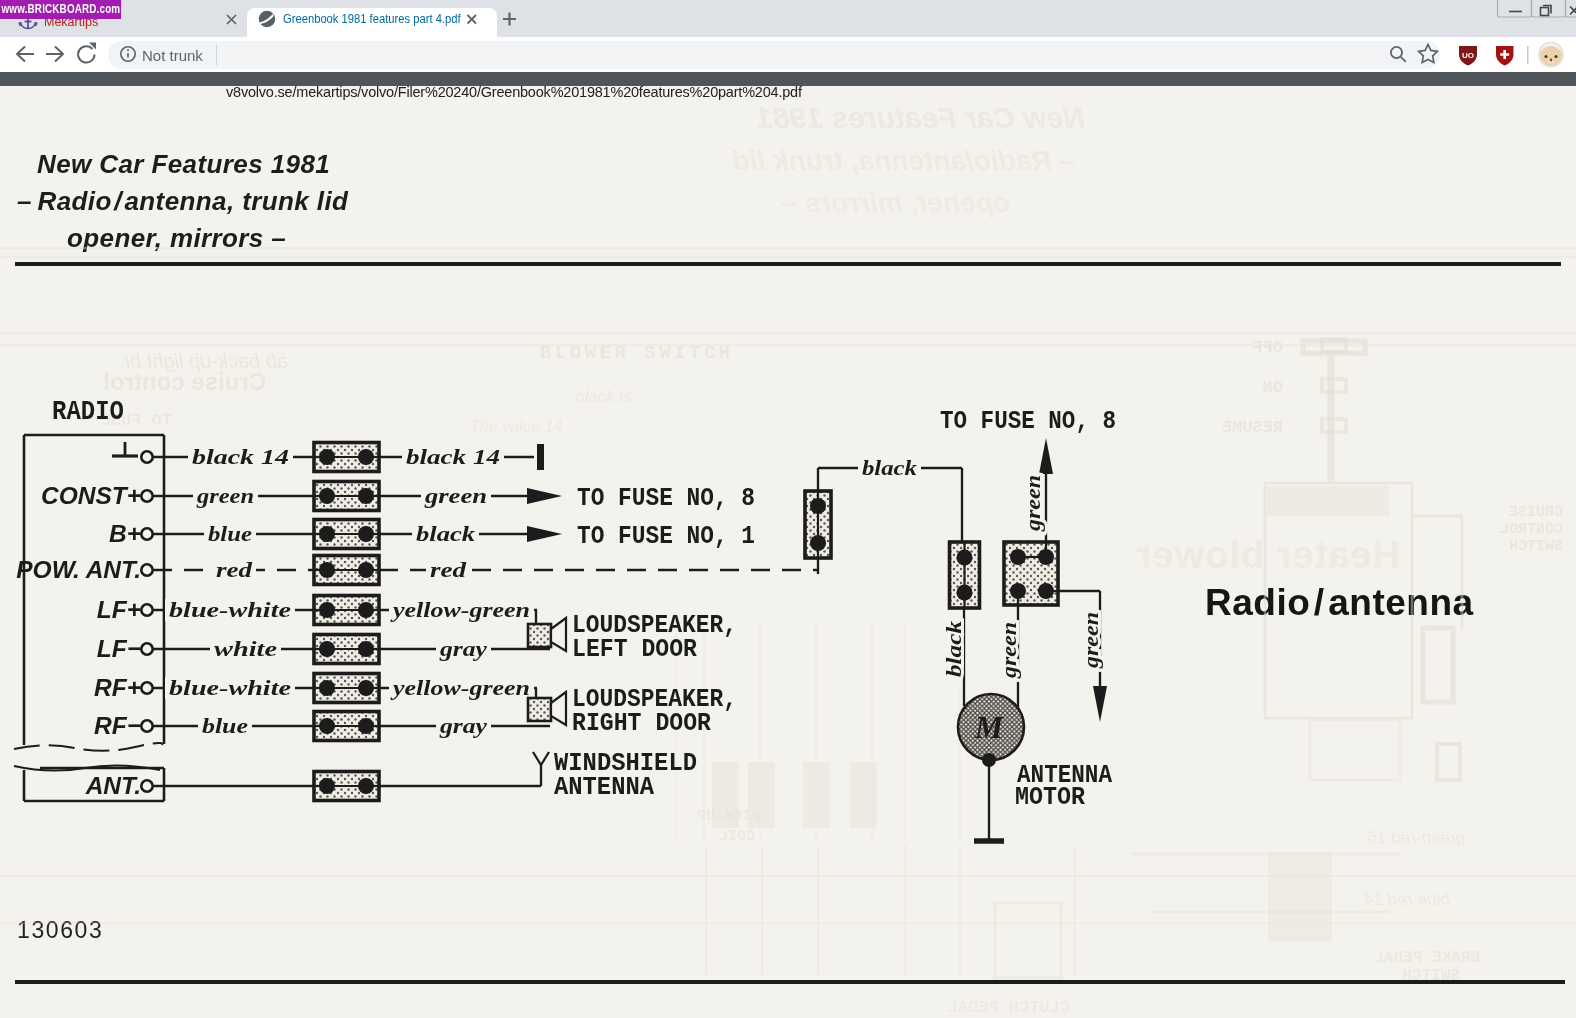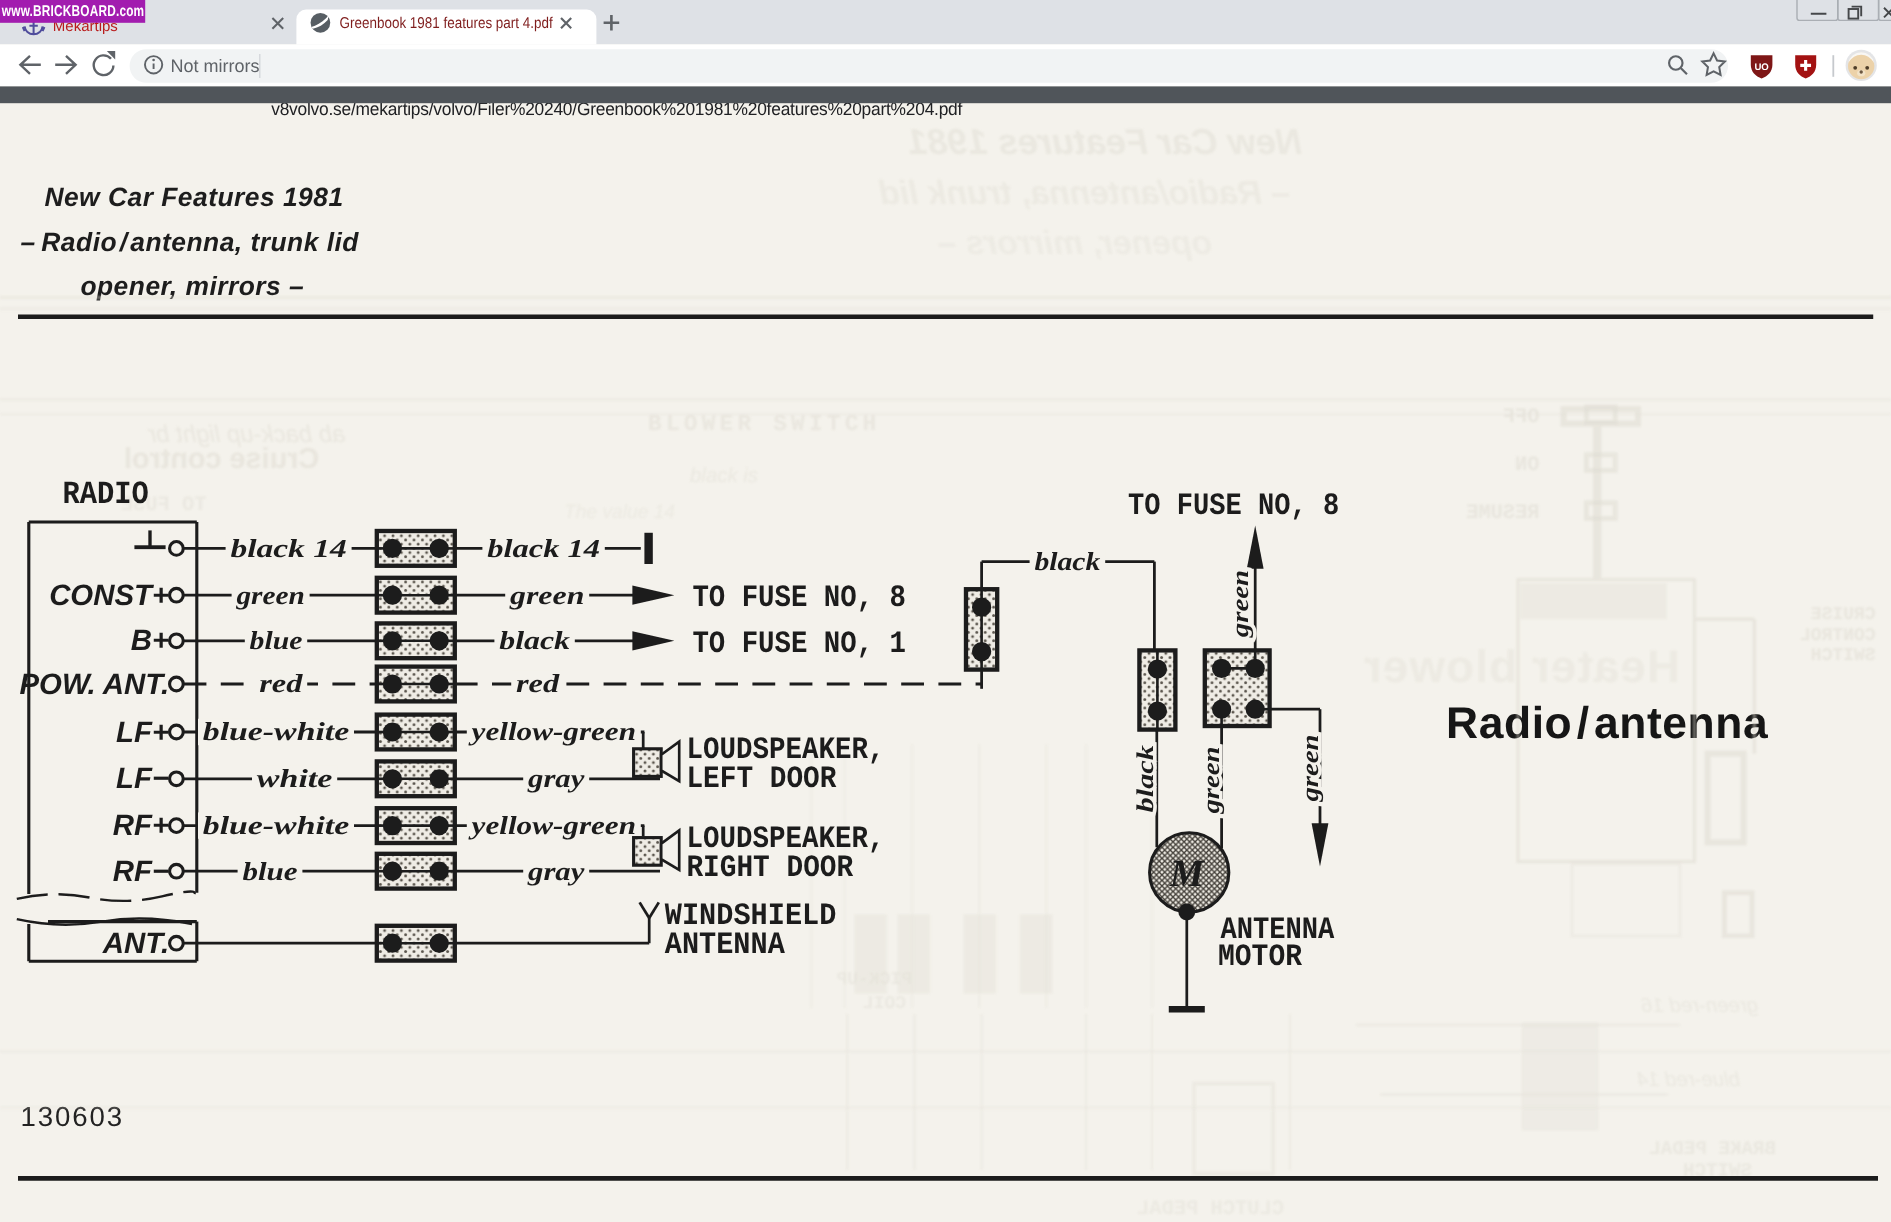--- a/index.html
+++ b/index.html
@@ -3,36 +3,36 @@
 <meta charset="utf-8">
 <style>
   html,body{margin:0;padding:0;}
   body{width:1576px;height:1018px;overflow:hidden;position:relative;
        font-family:"Liberation Sans",sans-serif;background:#f4f2ec;}
   .abs{position:absolute;}
   
   #tabstrip{left:0;top:0;width:1576px;height:37px;background:#dee1e6;}
   #activetab{left:247px;top:8px;width:250px;height:29px;background:#fff;
              border-radius:8px 8px 0 0;}
-  #tabtitle{left:283px;top:11px;font-size:13px;color:#7f1d1d;white-space:nowrap;}
+  #tabtitle{left:283px;top:11px;font-size:13px;color:#0369a1;white-space:nowrap;}
   #tab1title{left:44px;top:15px;font-size:12.5px;color:#b91c1c;}
   #toolbar{left:0;top:37px;width:1576px;height:35px;background:#ffffff;}
   #omnibox{left:108px;top:41px;width:1332px;height:28px;background:#f1f3f4;
            border-radius:14px;}
   #notsecure{left:142px;top:47px;font-size:15px;color:#5f6368;}
   #urlsep{left:216px;top:45px;width:1px;height:20px;background:#d0d3d8;}
   #urltext{left:226px;top:47px;font-size:15px;color:#202124;letter-spacing:-0.2px;margin-top:36px;}
   #pdfdark{left:0;top:72px;width:1576px;height:14px;background:#50555a;}
   #watermark{left:0;top:0;width:121px;height:19px;background:#a21caf;color:#fff;
              font-family:"Liberation Sans",sans-serif;font-weight:700;
              font-size:13px;line-height:18px;white-space:nowrap;overflow:hidden;}
   #wmtext{display:inline-block;transform:scaleX(0.76);transform-origin:0 50%;letter-spacing:0.2px;padding-left:2px;}
   
   #page{left:0;top:86px;width:1576px;height:932px;background:#f4f2ec;}
-  #heading{left:17px;top:146px;font-style:italic;font-weight:700;font-size:22px;
+  #heading{left:17px;top:146px;font-style:italic;font-weight:700;font-size:26px;
            color:#1d1d1d;line-height:37px;letter-spacing:0.4px;}
   #radiotitle{left:1205px;top:582px;font-weight:700;font-size:37px;color:#161616;letter-spacing:0.5px;}
   #pagenum{left:17px;top:917px;font-size:23px;color:#222;letter-spacing:1.6px;}
 </style>
 </head>
 <body>
 
 <div class="abs" id="page"></div>
 <div class="abs" id="heading"><span style="margin-left:20px">New Car Features 1981</span><br>– Radio / antenna, trunk lid<br><span style="margin-left:50px">opener, mirrors –</span></div>
 <div class="abs" id="radiotitle">Radio / antenna</div>
@@ -328,21 +328,21 @@
   <line x1="15" y1="982" x2="1565" y2="982" stroke="#1c1c1c" stroke-width="3.8"></line>
   </g>
 </svg>
 
 <div class="abs" id="tabstrip"></div>
 <div class="abs" id="activetab"></div>
 <div class="abs" id="tabtitle"><span style="display:inline-block;transform:scaleX(0.862);transform-origin:0 50%;">Greenbook 1981 features part 4.pdf</span></div>
 <div class="abs" id="tab1title">Mekartips</div>
 <div class="abs" id="toolbar"></div>
 <div class="abs" id="omnibox"></div>
-<div class="abs" id="notsecure">Not mirrors</div>
+<div class="abs" id="notsecure">Not trunk</div>
 <div class="abs" id="urlsep"></div>
 <div class="abs" id="urltext"><span style="display:inline-block;transform:scaleX(0.965);transform-origin:0 50%;">v8volvo.se/mekartips/volvo/Filer%20240/Greenbook%201981%20features%20part%204.pdf</span></div>
 <div class="abs" id="pdfdark"></div>
 <svg class="abs" style="left:0;top:0" width="1576" height="86" viewBox="0 0 1576 86" id="chromeicons">
 
   <g stroke="#504d9c" stroke-width="1.7" fill="none">
     <path d="M28 18 v10.5 M28 28.5 c-4.2 0 -7 -2.8 -7.5 -6.5 M28 28.5 c4.2 0 7 -2.8 7.5 -6.5"></path>
     <path d="M24.5 21.5 h7"></path>
       <circle cx="28" cy="15.5" r="2.2"></circle>
     <path d="M19 22.5 l1.5 3.4 M37 22.5 l-1.5 3.4"></path>

